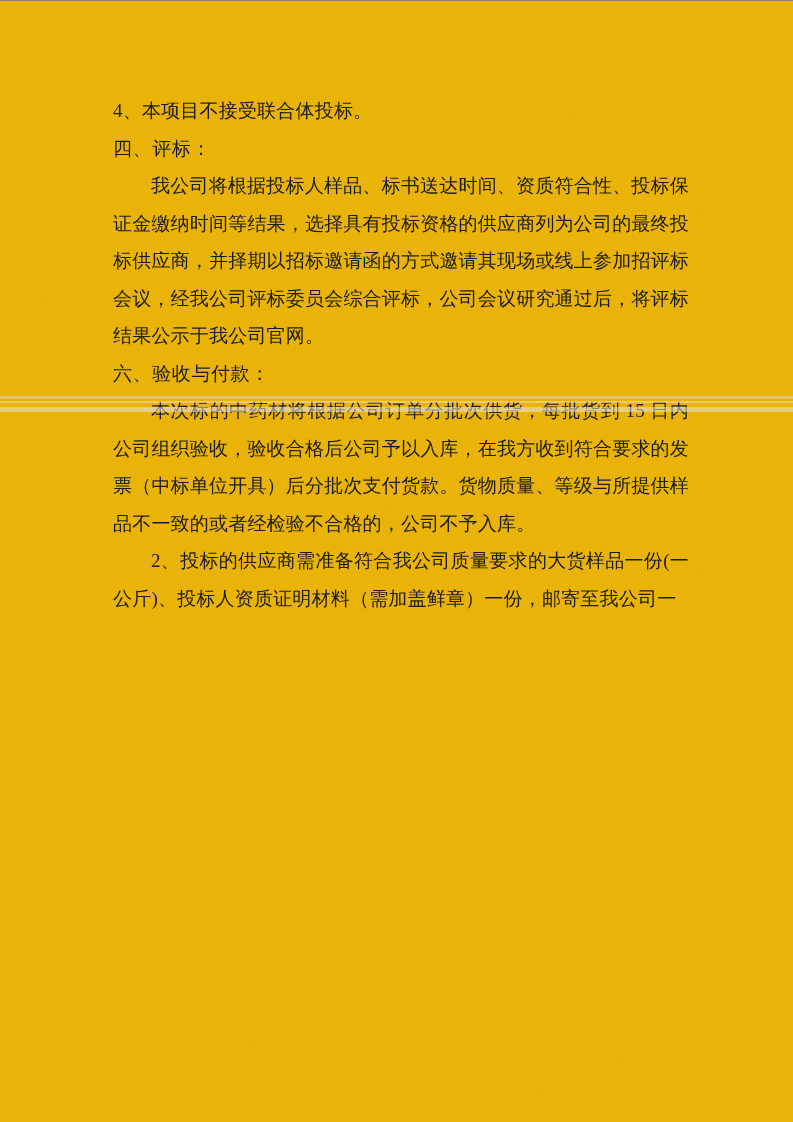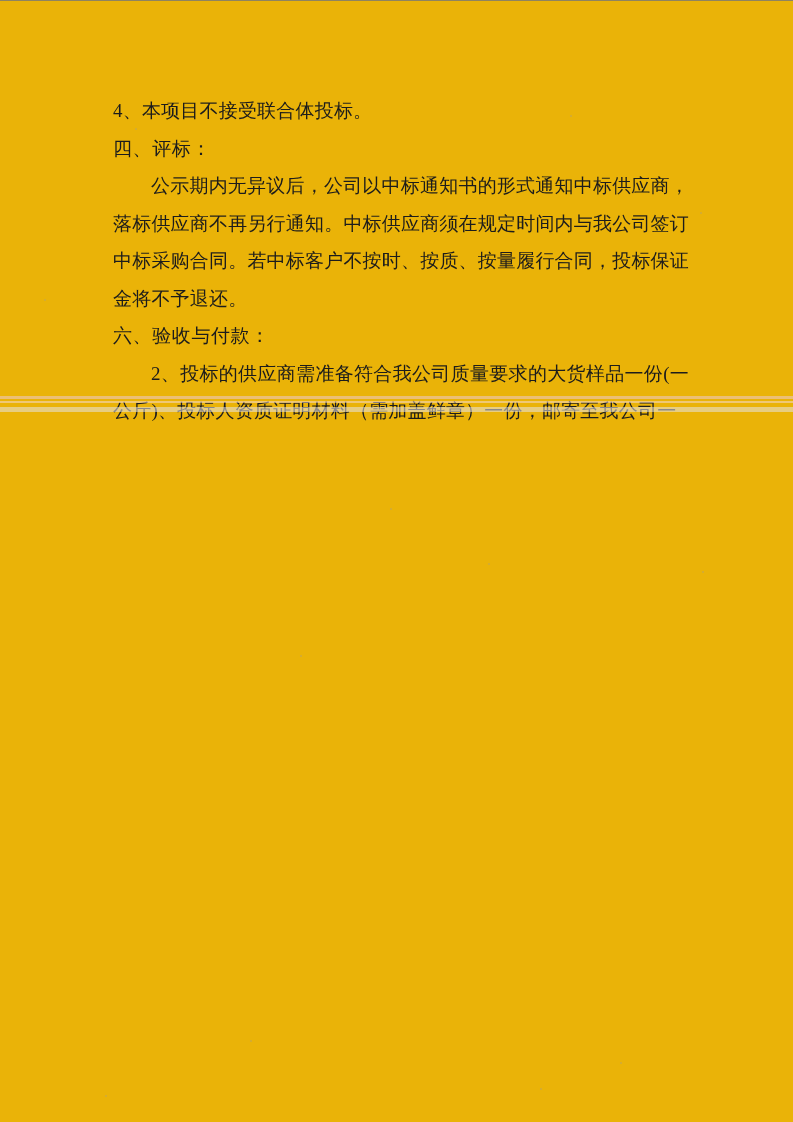--- a/index.html
+++ b/index.html
@@ -71,22 +71,23 @@
 </head>
 <body>
 
 <div class="page">
 
   <div class="top-edge"></div>
 
   <div class="content">
     <p class="clause-line">4、本项目不接受联合体投标。</p>
     <h3 class="sec-heading">四、评标：</h3>
-    <p class="para">公示期内无异议后，公司以中标通知书的形式通知中标供应商，落标供应商不再另行通知。中标供应商须在规定时间内与我公司签订中标采购合同。若中标客户不按时、按质、按量履行合同，投标保证金将不予退还。</p>
+    <p class="para">我公司将根据投标人样品、标书送达时间、资质符合性、投标保证金缴纳时间等结果，选择具有投标资格的供应商列为公司的最终投标供应商，并择期以招标邀请函的方式邀请其现场或线上参加招评标会议，经我公司评标委员会综合评标，公司会议研究通过后，将评标结果公示于我公司官网。</p>
     <h3 class="sec-heading">六、验收与付款：</h3>
+    <p class="para">本次标的中药材将根据公司订单分批次供货，每批货到 15 日内公司组织验收，验收合格后公司予以入库，在我方收到符合要求的发票（中标单位开具）后分批次支付货款。货物质量、等级与所提供样品不一致的或者经检验不合格的，公司不予入库。</p>
     <p class="para">2、投标的供应商需准备符合我公司质量要求的大货样品一份(一公斤)、投标人资质证明材料（需加盖鲜章）一份，邮寄至我公司一</p>
   </div>
 
   <div class="artifact artifact-pink-1"></div>
   <div class="artifact artifact-pink-2"></div>
   <div class="artifact artifact-gray"></div>
 
   <div class="speck" style="left:135px; top:128px;"></div>
   <div class="speck" style="left:570px; top:115px;"></div>
   <div class="speck" style="left:44px; top:299px;"></div>

